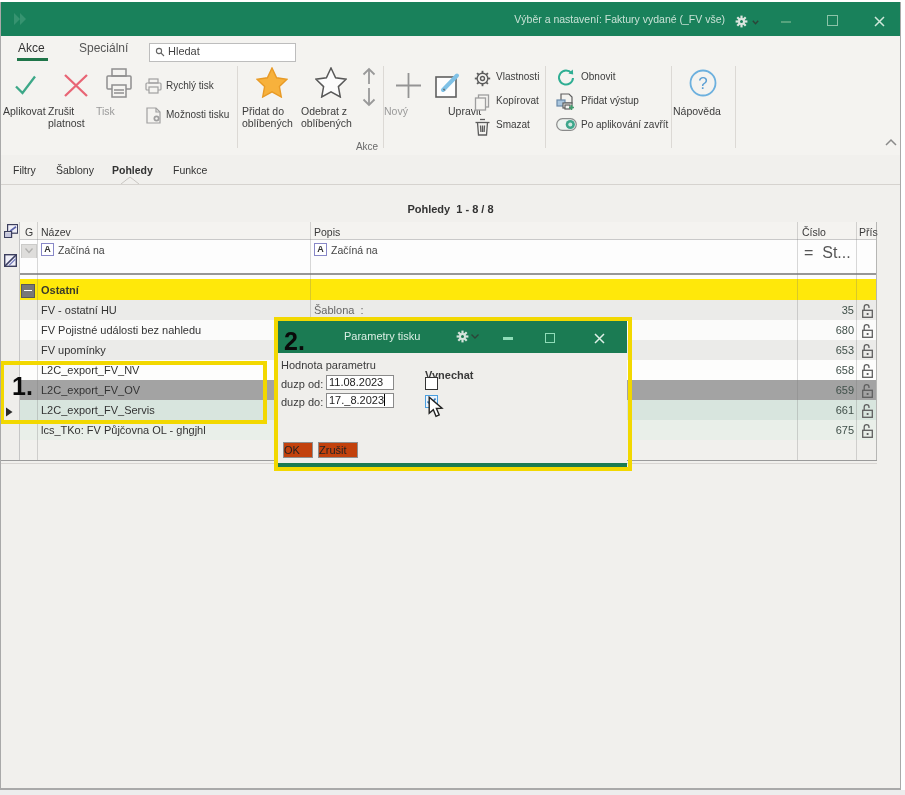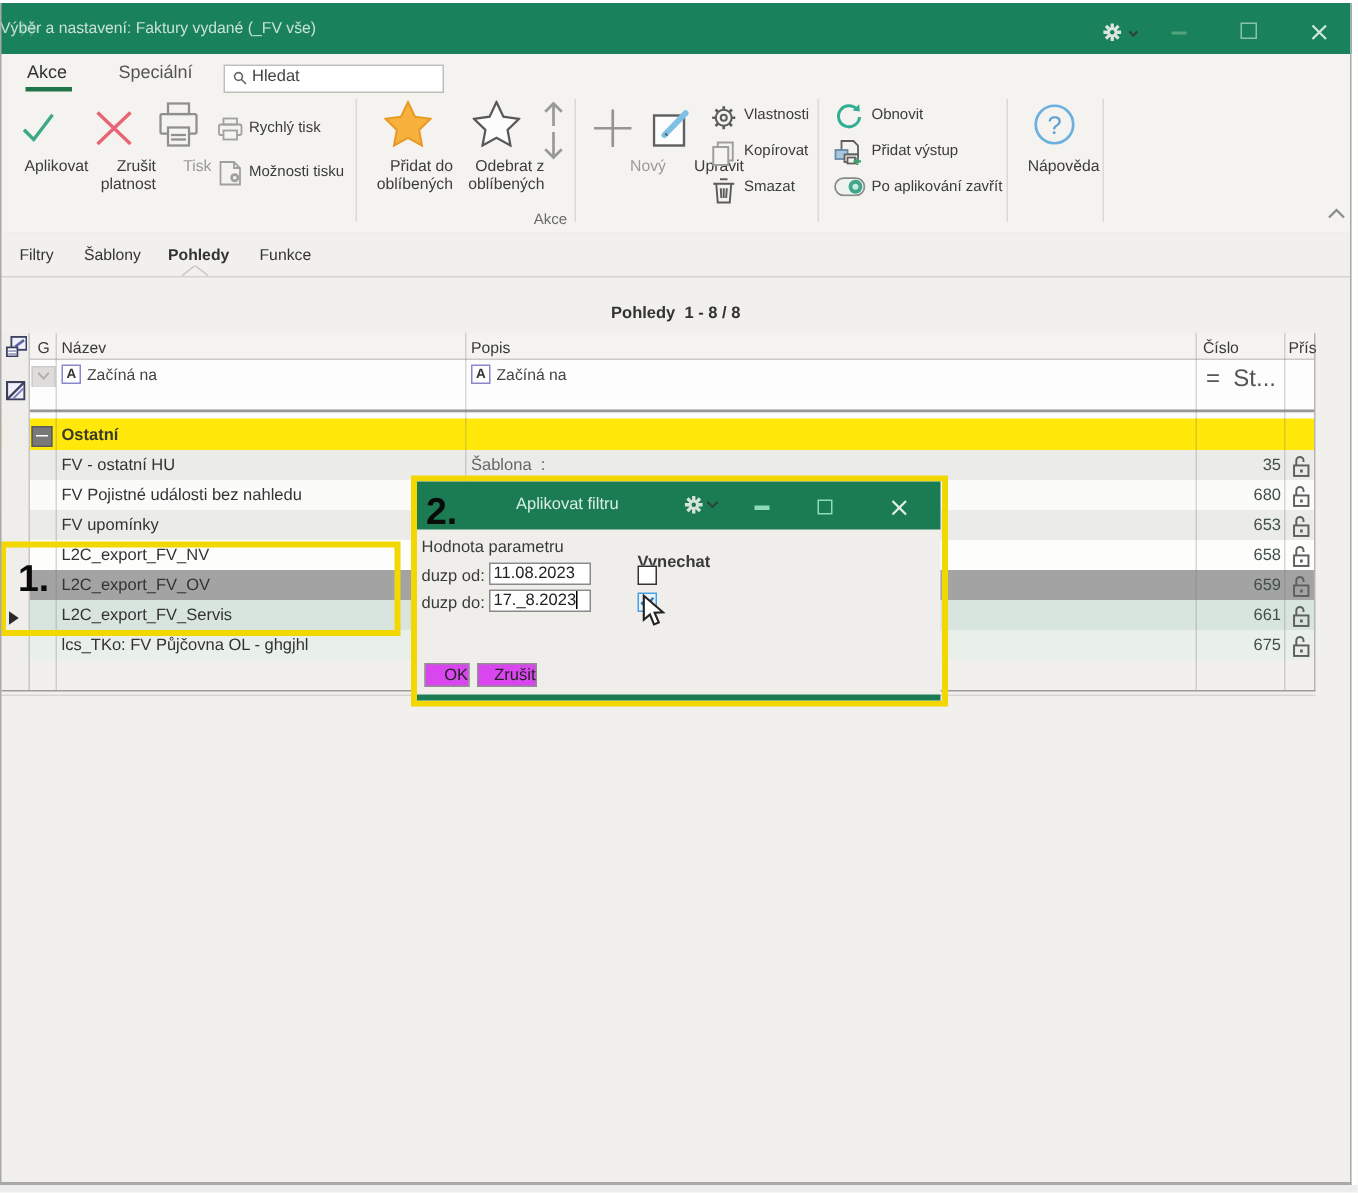--- a/index.html
+++ b/index.html
@@ -1,26 +1,26 @@
 <!DOCTYPE html>
 <html><head><meta charset="utf-8">
 <style>
 html,body{margin:0;padding:0;}
 body{width:905px;height:795px;background:#fff;font-family:"Liberation Sans",sans-serif;overflow:hidden;-webkit-font-smoothing:antialiased;}
 #page{position:relative;width:905px;height:795px;background:#fff;}
 .abs{position:absolute;}
 #win{position:absolute;left:0;top:2px;width:901px;height:788px;background:#f1f0ed;}
 .bline{position:absolute;background:#a9a9a9;z-index:4;}
 #titlebar{position:absolute;left:0;top:0;width:901px;height:34px;background:#19815b;}
-#titletext{position:absolute;left:0;top:11px;width:725px;text-align:left;font-size:10.5px;color:#c9e2d6;}
+#titletext{position:absolute;left:0;top:11px;width:725px;text-align:right;font-size:10.5px;color:#c9e2d6;}
 #tabrow{position:absolute;left:1px;top:34px;width:899px;height:26px;background:#f4f3f0;}
 #ribbon{position:absolute;left:1px;top:60px;width:899px;height:93px;background:#f4f3f0;border-bottom:1px solid #e3e0dc;}
 .rtab{position:absolute;top:5px;font-size:12px;color:#444;}
 .sep{position:absolute;top:4px;width:1px;height:82px;background:#dcd9d5;}
-.biglabel{position:absolute;font-size:10.5px;color:#3c3c3c;text-align:right;line-height:12px;top:43px;}
+.biglabel{position:absolute;font-size:10.5px;color:#3c3c3c;text-align:left;line-height:12px;top:43px;}
 .gray{color:#9a9a9a;}
 .smalltxt{position:absolute;font-size:10px;color:#3c3c3c;}
 #tabstrip{position:absolute;left:1px;top:153px;width:899px;height:29px;background:#f1f0ed;border-bottom:1px solid #d6d3cf;}
 .stab{position:absolute;top:9px;font-size:10.5px;color:#333;}
 #caption{position:absolute;left:0;top:201px;width:901px;text-align:center;font-size:11px;font-weight:bold;color:#333;}
 
 #thead{position:absolute;left:1px;top:220px;width:875px;height:17px;background:#f4f3f0;border-bottom:1px solid #c9c9c9;}
 .hcell{position:absolute;top:4px;font-size:10.5px;color:#3a3a3a;}
 #frow{position:absolute;left:1px;top:238px;width:875px;height:18px;background:#fdfdfd;border-bottom:1px solid #dcdcdc;}
 #erow{position:absolute;left:1px;top:256px;width:875px;height:15px;background:#fdfdfd;}
@@ -38,21 +38,21 @@
 
 .ann{position:absolute;border:4px solid #f2d800;}
 .annlabel{position:absolute;font-size:25px;font-weight:bold;color:#0a0a0a;}
 
 #dlg{position:absolute;left:278px;top:321px;width:349px;height:146px;background:#efeeeb;}
 #dlgtitle{position:absolute;left:0;top:0;width:349px;height:32px;background:#1b7b53;}
 #dlgbottom{position:absolute;left:0;bottom:0;width:349px;height:4px;background:#1b7b53;}
 .dtxt{position:absolute;font-size:11px;color:#3a3a3a;}
 .dinput{position:absolute;width:62px;height:13px;background:#fff;border:1px solid #8a8a8a;font-size:11px;color:#222;padding:0 2px;line-height:13px;}
 .dcheck{position:absolute;width:11px;height:11px;background:#fff;border:1px solid #333;}
-.dbtn{position:absolute;height:14px;background:#d946ef;border:1px solid #8f8f8f;font-size:11px;color:#222;text-align:right;line-height:14px;}
+.dbtn{position:absolute;height:14px;background:#c2410c;border:1px solid #8f8f8f;font-size:11px;color:#222;text-align:left;line-height:14px;}
 svg{display:block;}
 </style></head>
 <body>
 <div id="page">
 <div id="win">
 
   <div id="titlebar">
     <svg class="abs" style="left:12px;top:9px;opacity:.22" width="16" height="16" viewBox="0 0 16 16">
           <path d="M2 2 L8 8 L2 14 Z M8 2 L14 8 L8 14 Z" fill="#9fd4bb"></path>
         </svg>
@@ -394,21 +394,21 @@
   <div class="bline" style="left:0;top:786px;width:901px;height:2px;"></div>
 </div>
 <div class="abs" style="left:0;top:790px;width:905px;height:5px;background:#ededed;"></div>
 
 <div class="ann" style="left:0px;top:361px;width:259px;height:55px;"></div>
 <div class="annlabel" style="left:12px;top:372px;">1.</div>
 
 <div class="ann" style="left:274px;top:317px;width:350px;height:146px;"></div>
 <div id="dlg">
   <div id="dlgtitle">
-    <div class="abs" style="left:66px;top:9px;width:120px;font-size:11px;color:#daeee4;">Aplikovat filtru</div>
+    <div class="abs" style="left:66px;top:9px;width:120px;font-size:11px;color:#daeee4;">Parametry tisku</div>
     <svg class="abs" style="left:178px;top:9px" width="13" height="13" viewBox="0 0 13 13">
           <g fill="#d6e4dc">
             <circle cx="6.5" cy="6.5" r="3.4"></circle>
             <g stroke="#d6e4dc" stroke-width="2.2">
               <line x1="6.5" y1="0.6" x2="6.5" y2="12.4"></line>
               <line x1="0.6" y1="6.5" x2="12.4" y2="6.5"></line>
               <line x1="2.3" y1="2.3" x2="10.7" y2="10.7"></line>
               <line x1="10.7" y1="2.3" x2="2.3" y2="10.7"></line>
             </g>
             <circle cx="6.5" cy="6.5" r="1.5" fill="#1b7b53"></circle>

